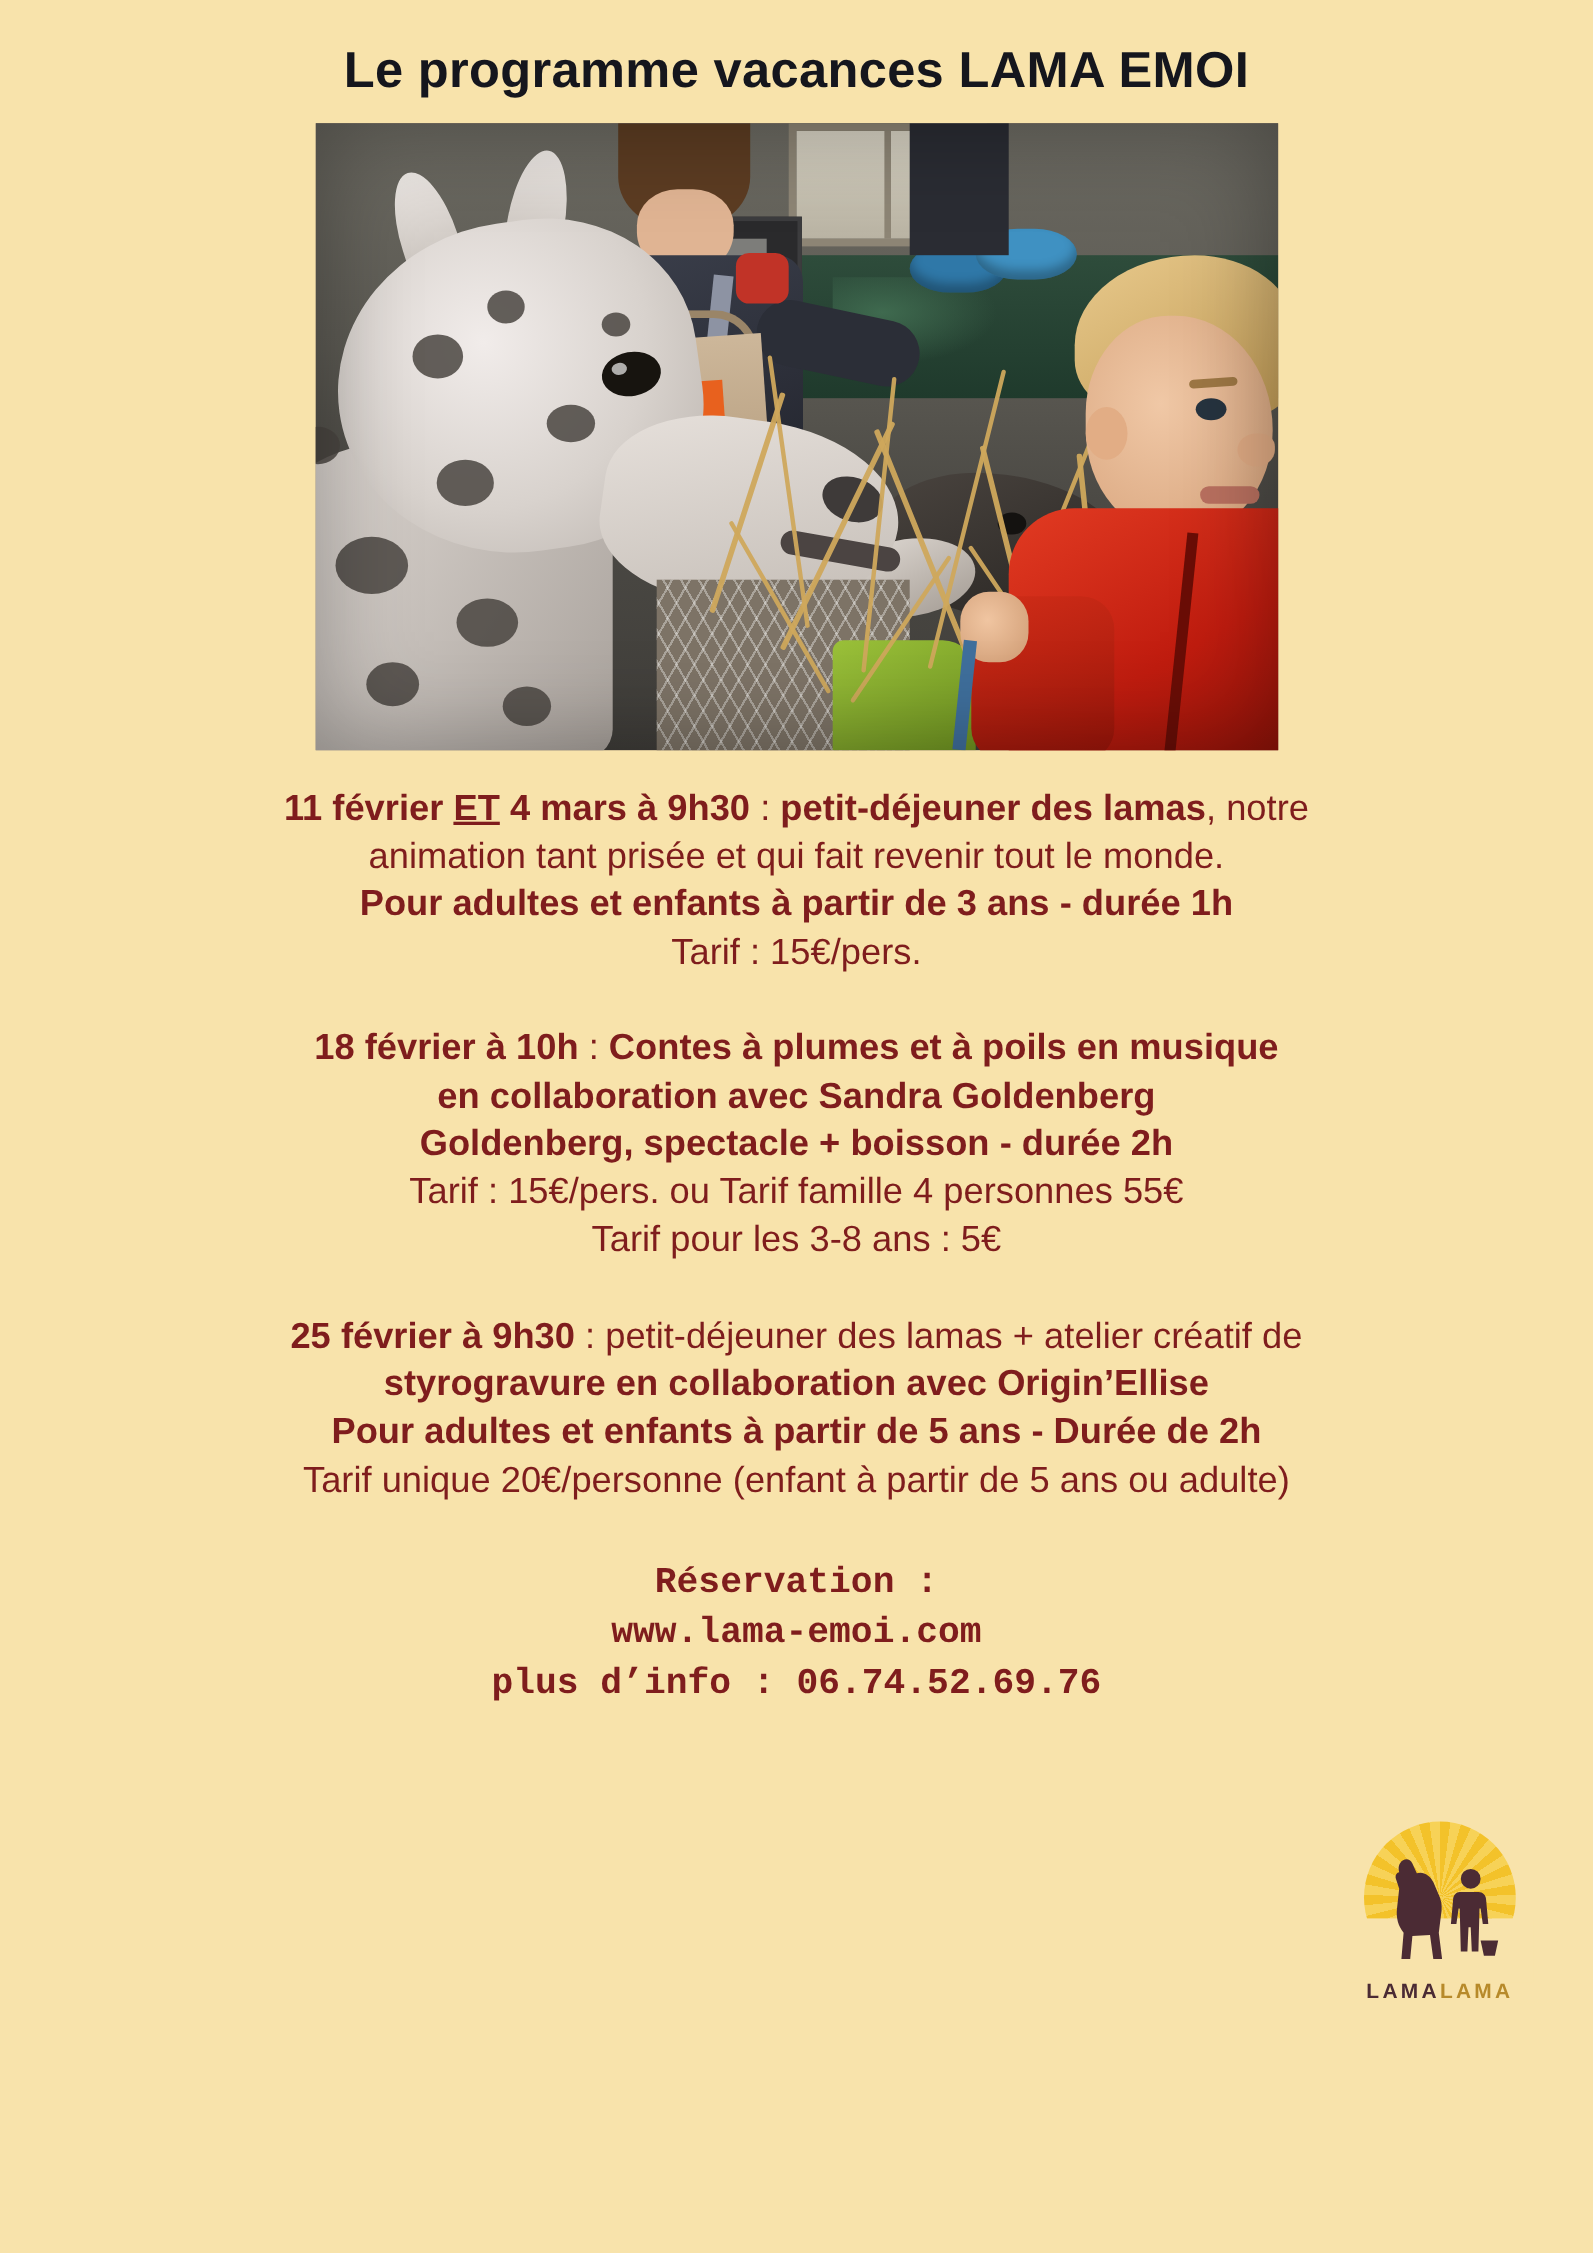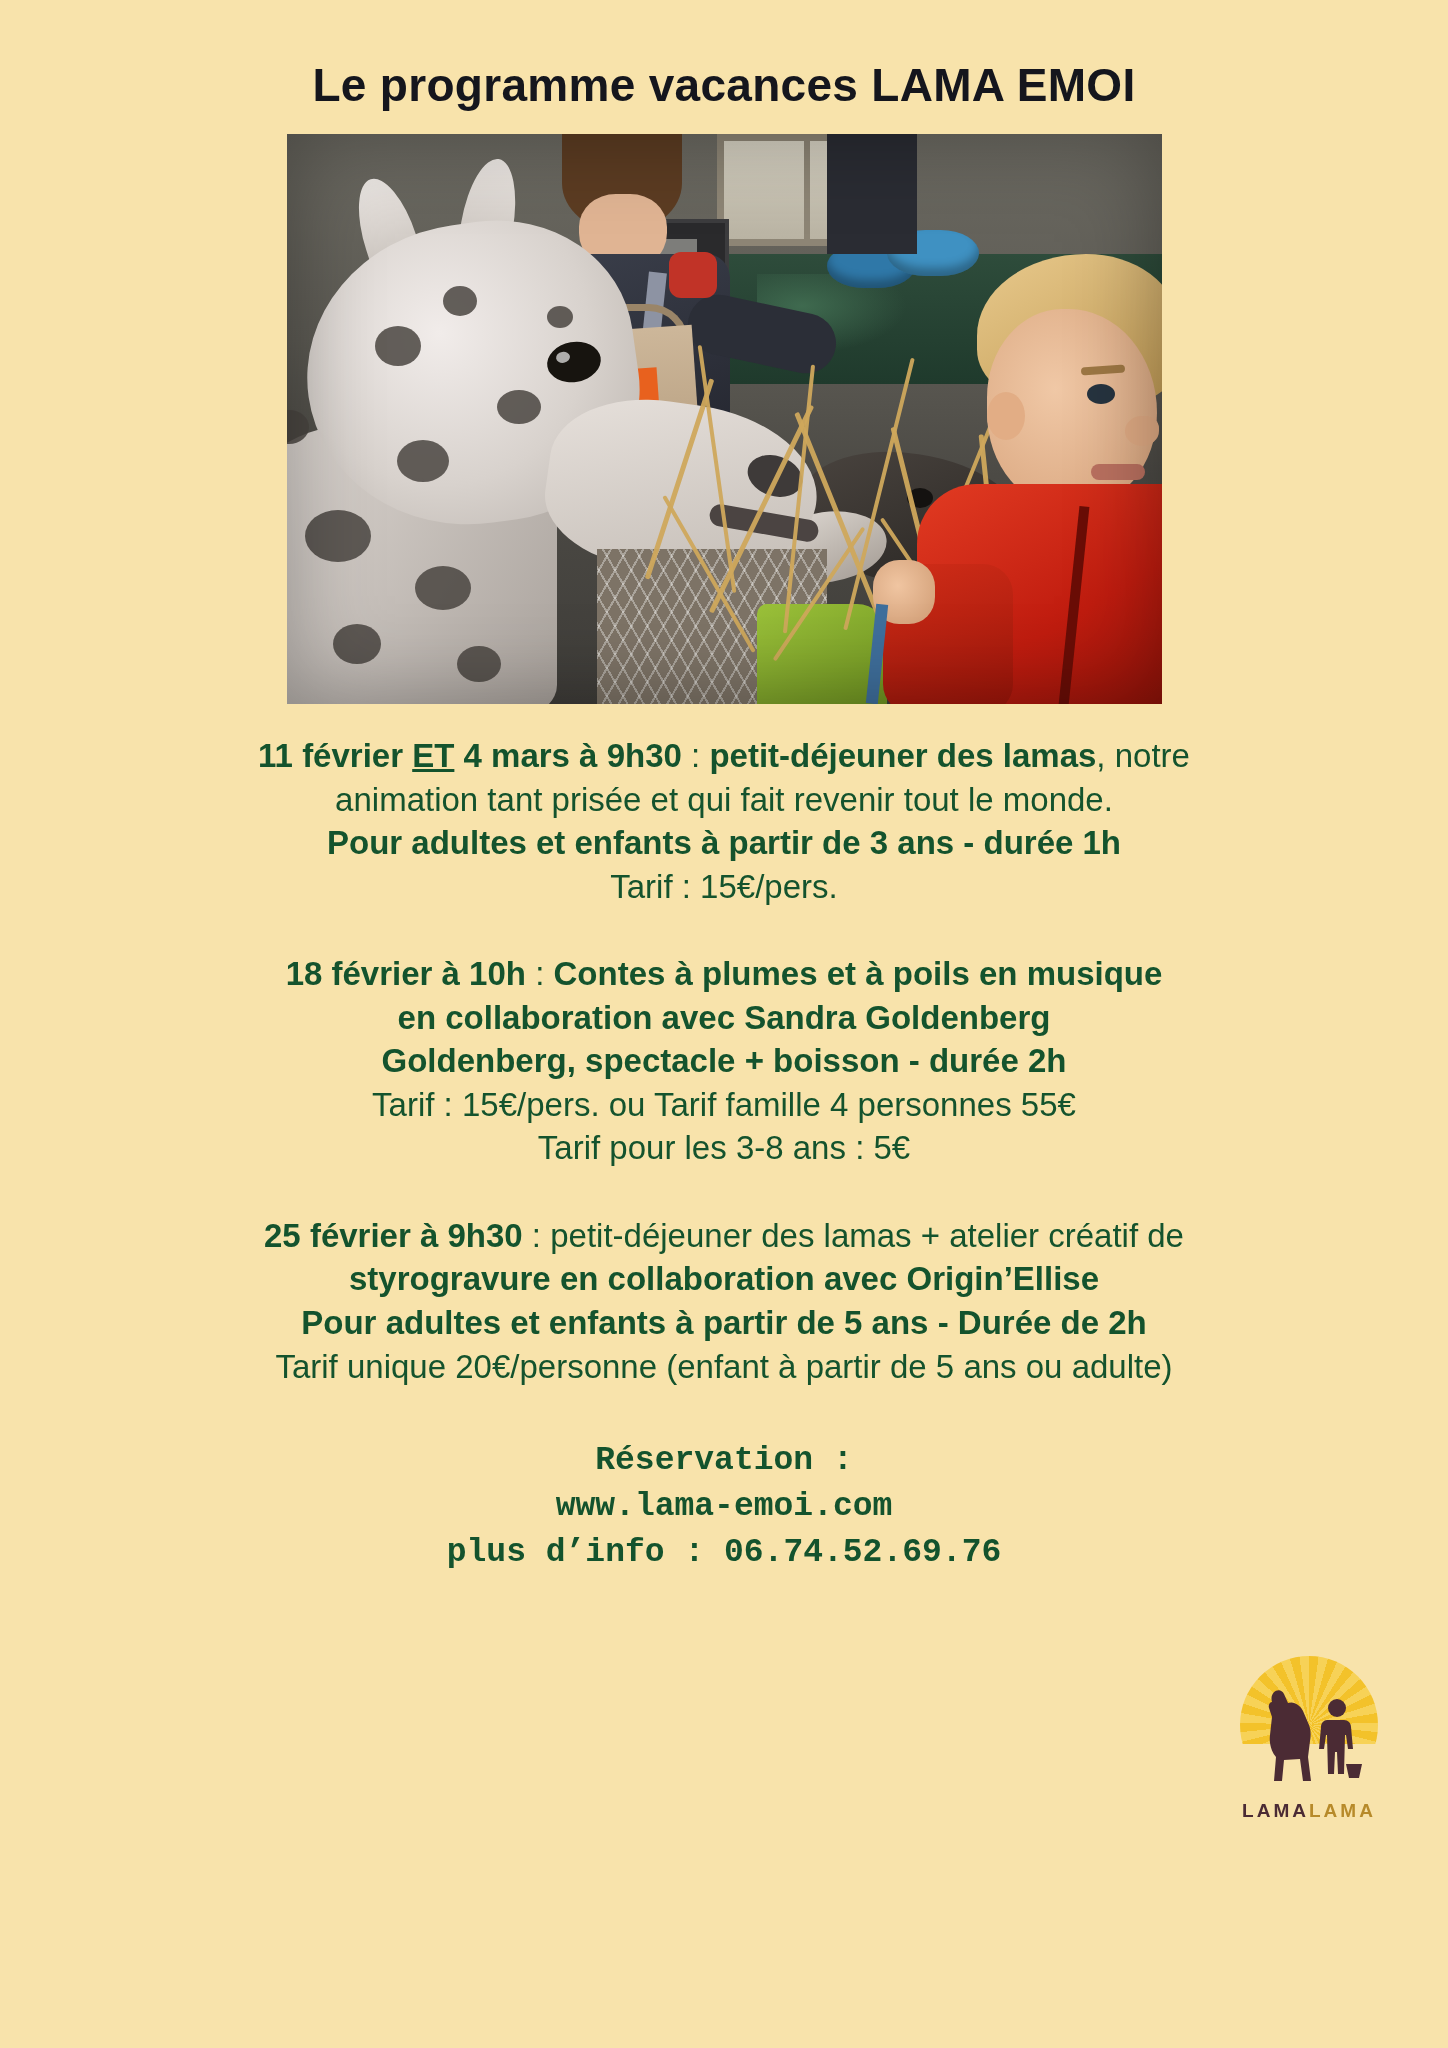--- a/index.html
+++ b/index.html
@@ -12,21 +12,21 @@
     background: #f8e3ab;
     font-family: "Liberation Sans", sans-serif;
     color: #1d2130;
     overflow: hidden;
   }
   .poster {
     position: relative;
     width: 1448px;
     height: 2048px;
     box-sizing: border-box;
-    padding: 44px 60px 0 60px;
+    padding: 22px 60px 0 60px;
     display: flex;
     flex-direction: column;
     align-items: center;
   }
   .poster-title {
     font-size: 46px;
     font-weight: bold;
     letter-spacing: 0.3px;
     text-align: center;
     color: #15161d;
@@ -302,21 +302,21 @@
   
   .blocks {
     width: 1290px;
     margin-top: 30px;
     text-align: center;
   }
   .block { margin-bottom: 44px; }
   .line {
     font-size: 33px;
     line-height: 1.32;
-    color: #14532d;
+    color: #7f1d1d;
     margin: 0;
   }
   .line.bold { font-weight: bold; }
   .line.mixed b { font-weight: bold; }
   .line u { text-decoration: underline; }
 
   .footer {
     width: 1290px;
     text-align: center;
     margin-top: 6px;

